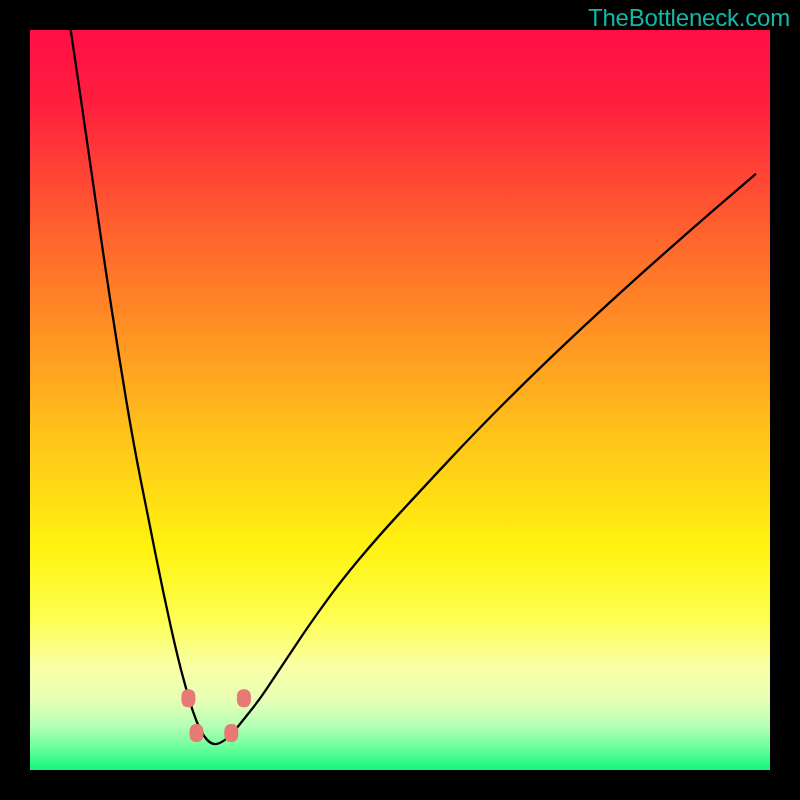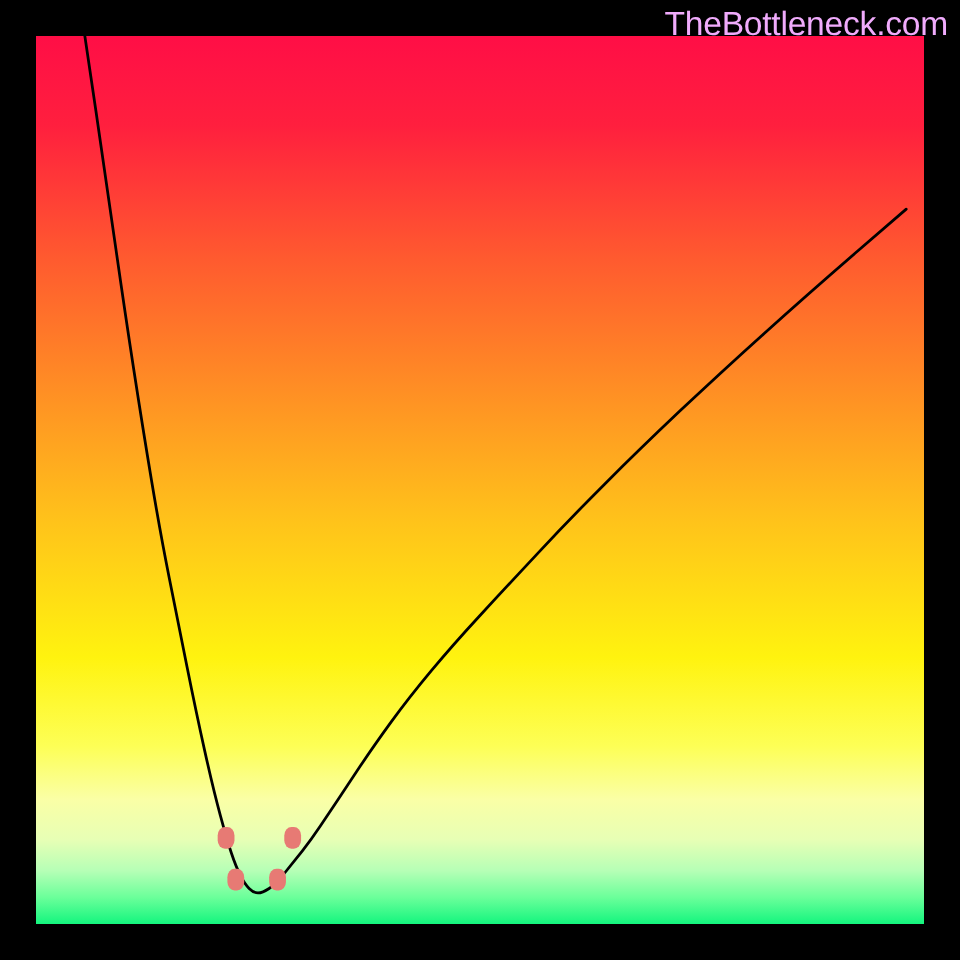--- a/index.html
+++ b/index.html
@@ -23,22 +23,22 @@
     position: absolute;
     left: 0;
     top: 0;
     width: 740px;
     height: 740px;
   }
   .watermark {
     position: absolute;
     top: 4px;
     right: 10px;
-    color: #f0abfc;
-    font-size: 28px;
+    color: #14b8a6;
+    font-size: 24px;
     font-weight: 400;
     letter-spacing: -0.2px;
     font-family: Arial, Helvetica, sans-serif;
   }
   svg { display: block; }
 </style>
 </head>
 <body>
 
 <div class="frame">

